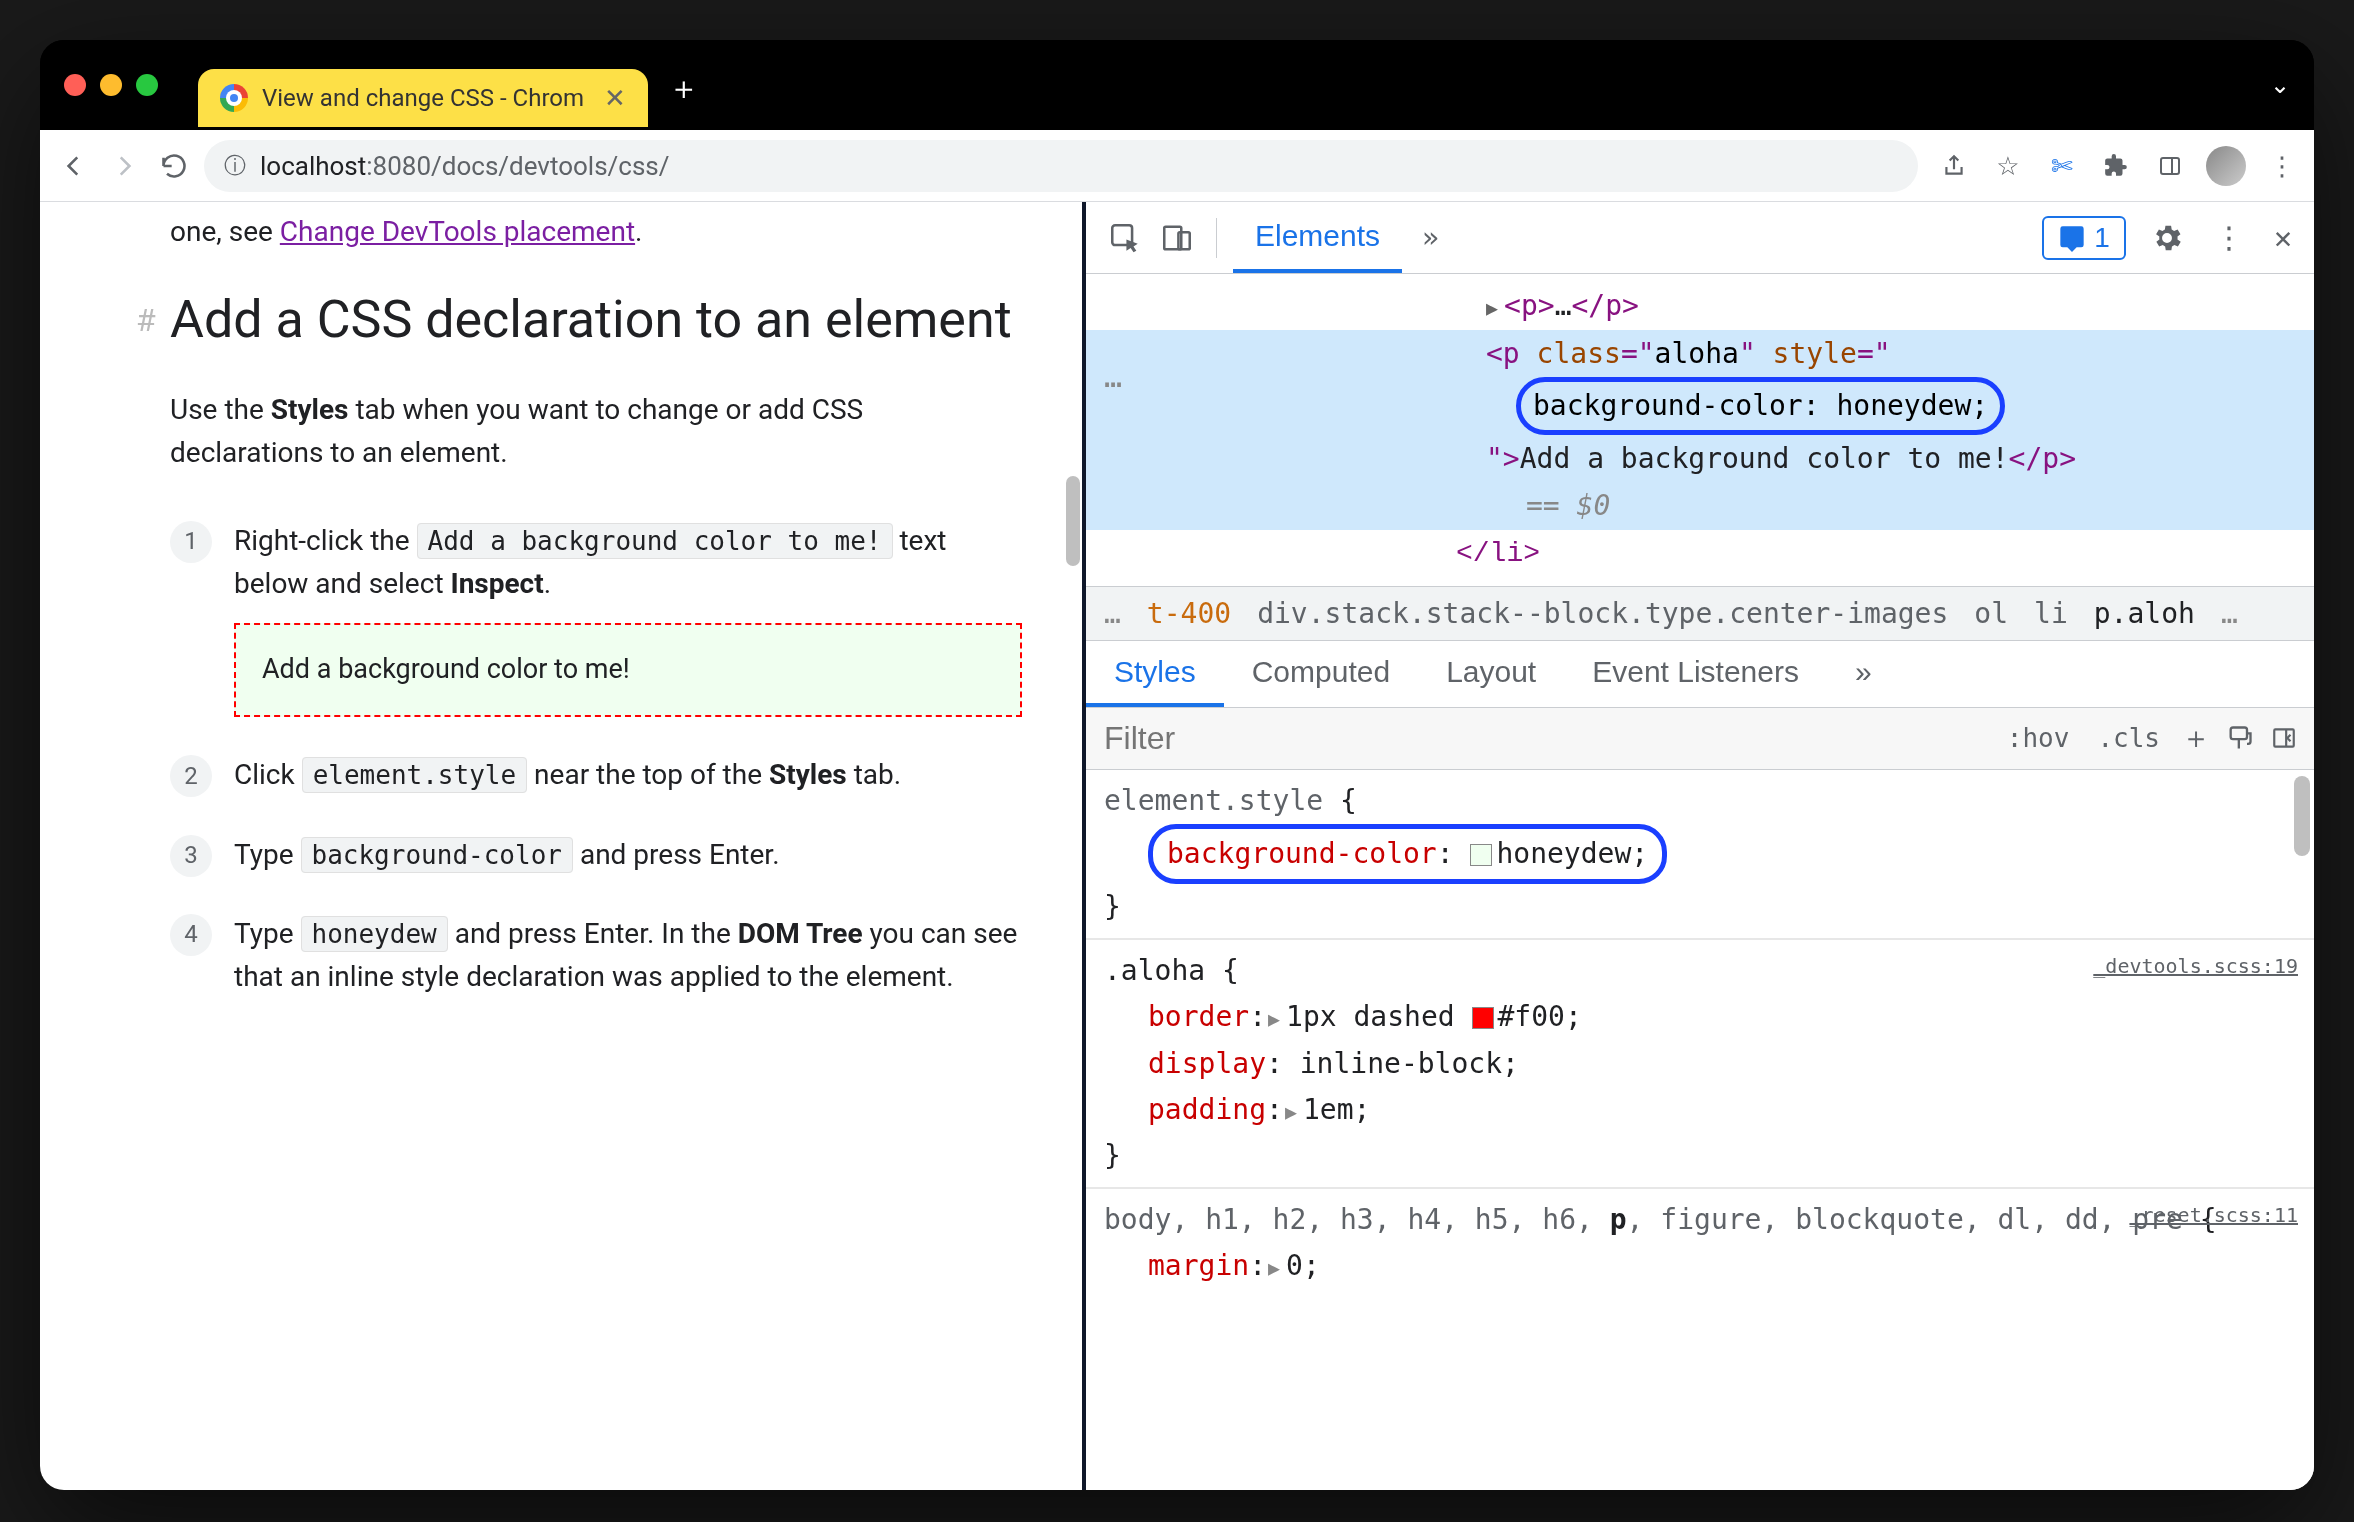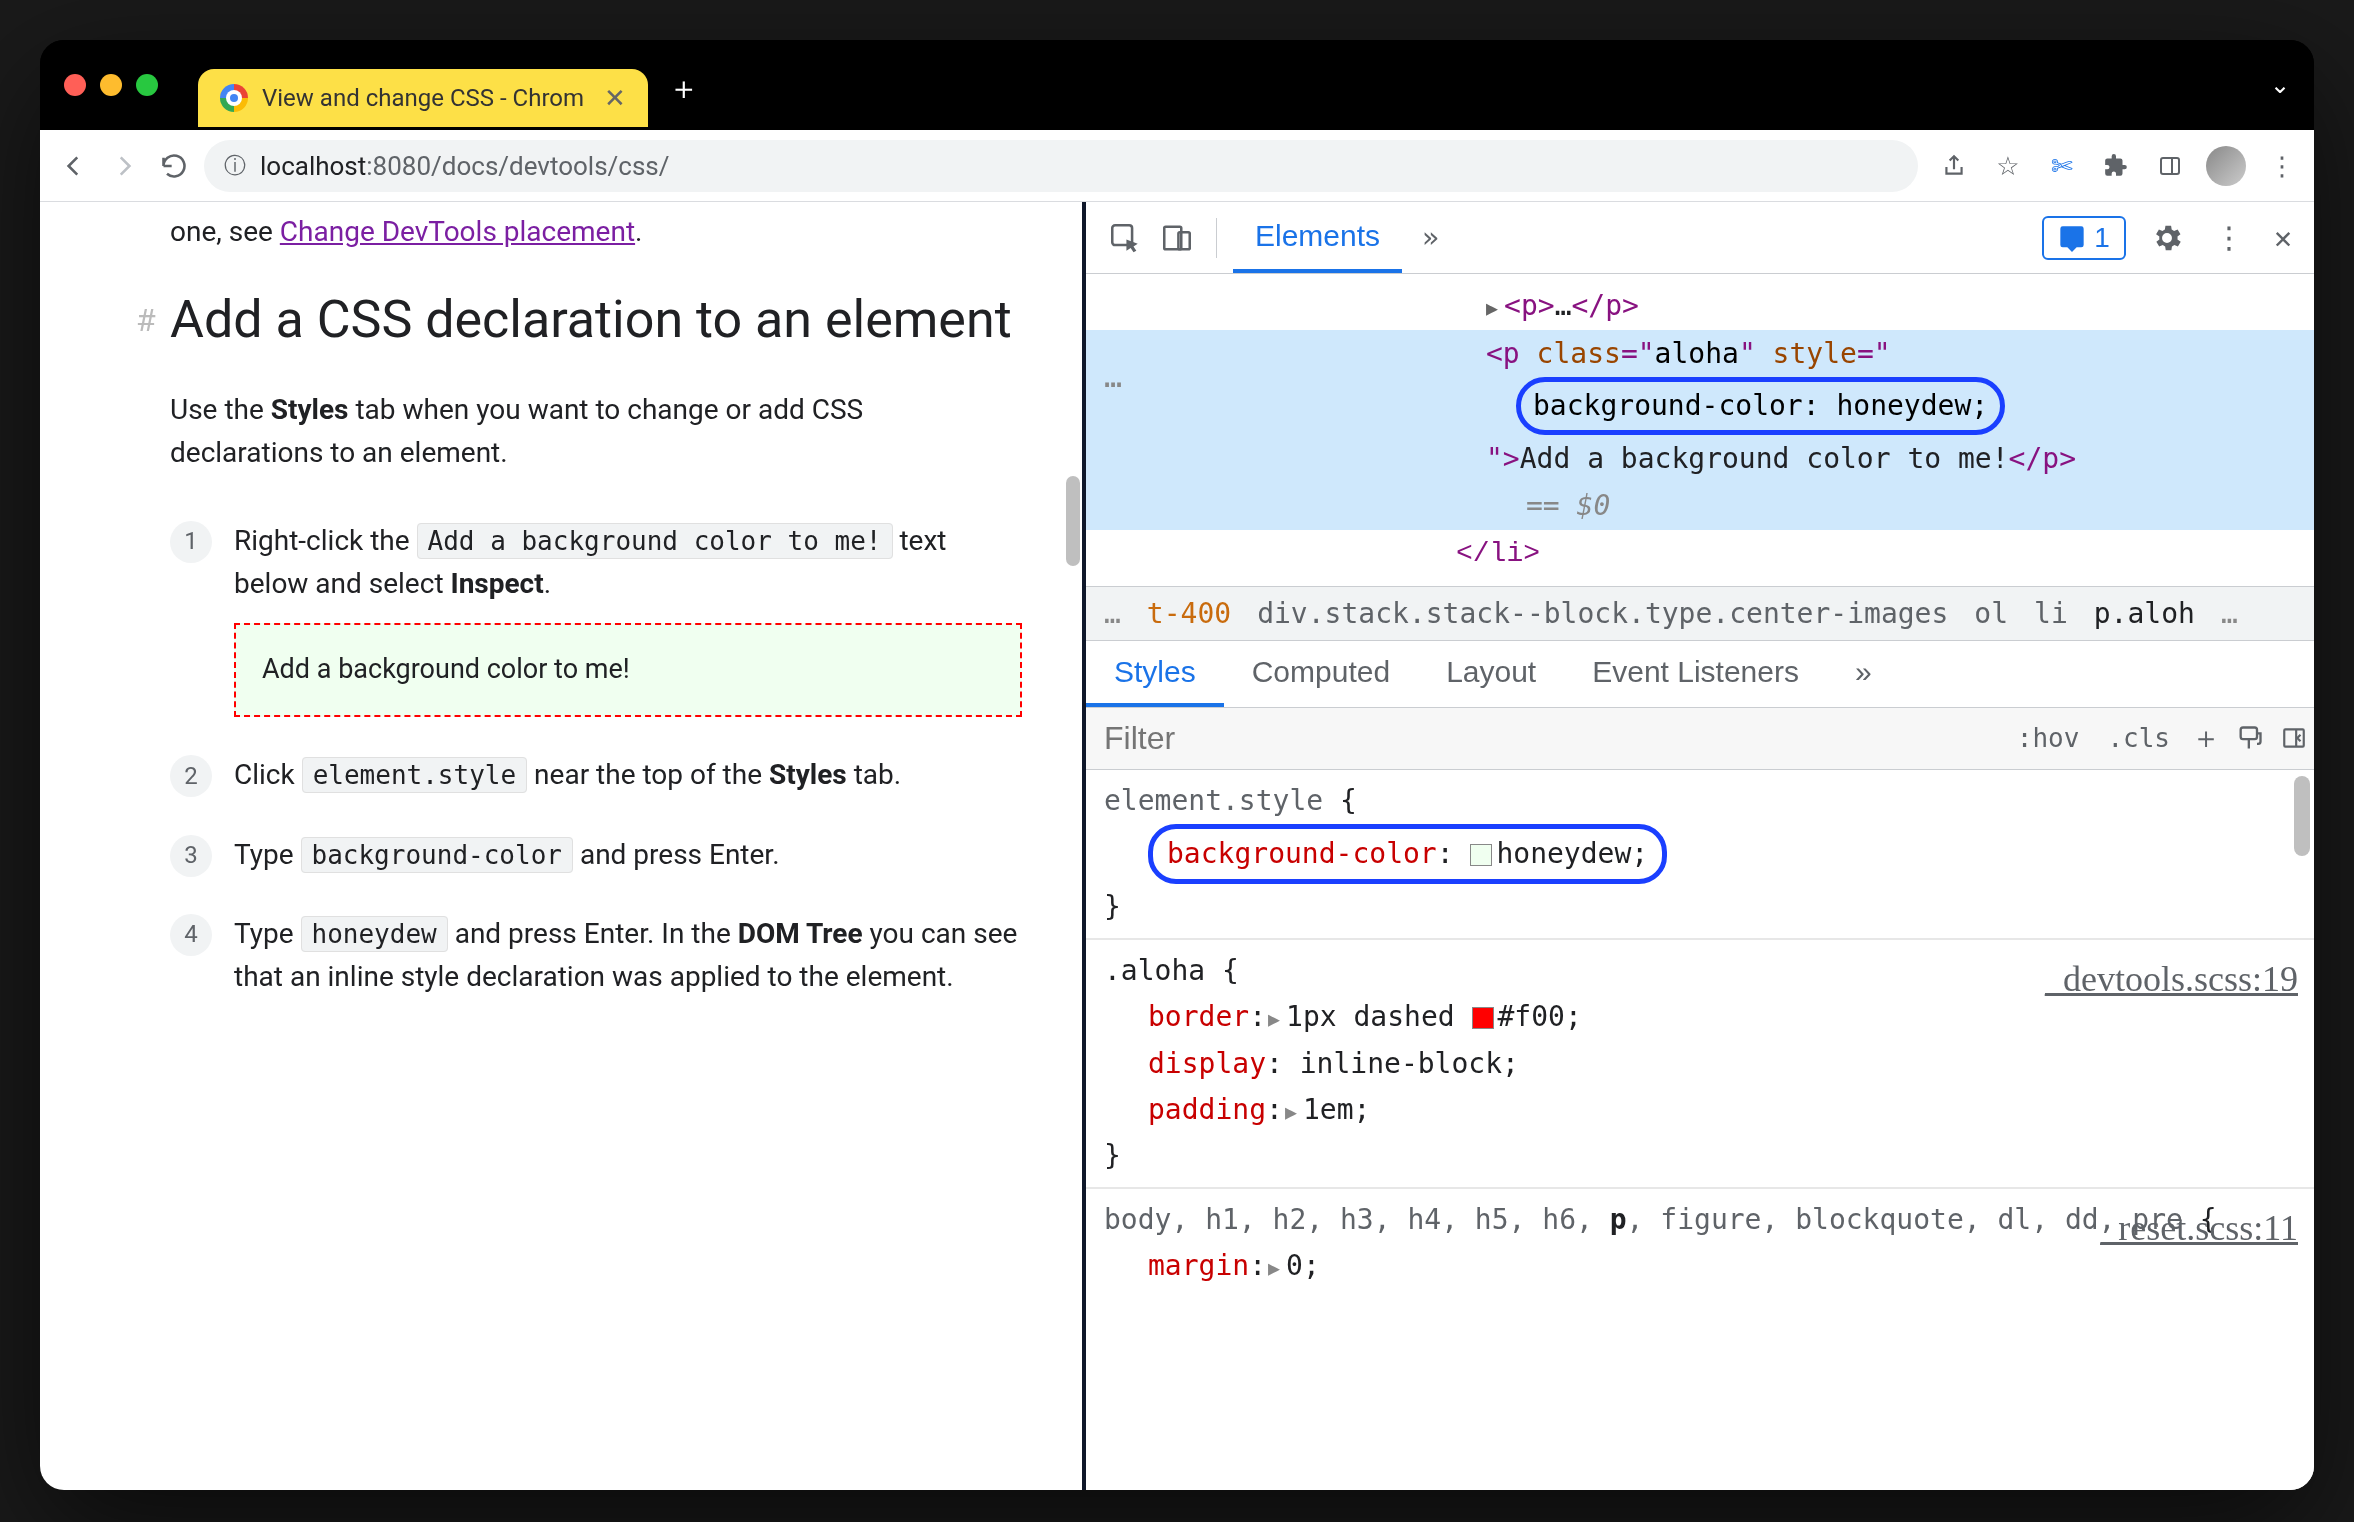--- a/index.html
+++ b/index.html
@@ -229,39 +229,39 @@
 }
 .filter-input {
   flex:1;
   padding:12px 18px;
   font-size:32px;
   font-family:-apple-system,sans-serif;
   color:#5f6368;
   background:transparent;
   border:none;
 }
-.filter-btns { display:flex; align-items:center; gap:4px; padding-right:0;}
+.filter-btns { display:flex; align-items:center; gap:4px; padding-right:10px;}
 .filter-btn { padding:6px 12px; font-size:26px; color:#5f6368; font-family:ui-monospace,monospace;}
 .filter-icon { width:40px; height:40px; display:flex; align-items:center; justify-content:center; color:#5f6368;}
 .styles-body { flex:1; overflow:hidden; position:relative;}
 .rule {
   border-bottom:2px solid #e7e7e7;
   padding:8px 18px 8px 18px;
   font-size:28px;
   line-height:1.65;
   position:relative;
 }
 .rule .selector { color:#5f6368;}
 .rule .brace { color:#202124;}
 .prop-line { padding-left:44px;}
 .prop-name { color:#c80000;}
 .prop-val { color:#202124;}
 .prop-sep { color:#202124;}
 .color-swatch { display:inline-block; width:22px; height:22px; border:1px solid #888; vertical-align:-3px; margin-right:4px;}
-.source-link { position:absolute; right:16px; top:10px; color:#5f6368; text-decoration:underline; font-size:36px;font-family:Liberation Serif, serif;}
+.source-link { position:absolute; right:16px; top:10px; color:#5f6368; text-decoration:underline; font-size:20px;}
 .expand-tri { color:#888; font-size:20px; margin:0 6px 0 2px; display:inline-block;}
 .styles-oval {
   border:5px solid #1a3fff;
   border-radius:28px;
   padding:2px 14px;
   display:inline-block;
 }
 .dt-scrollthumb { position:absolute; right:4px; top:6px; width:16px; height:80px; background:#bfbfbf; border-radius:10px;}
 svg { display:block; }
 </style>

